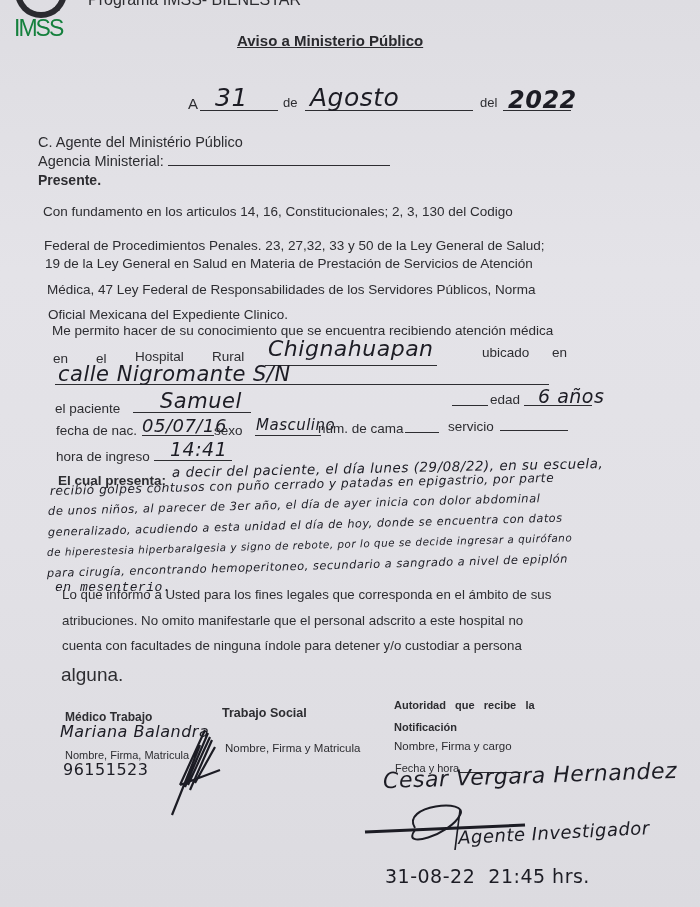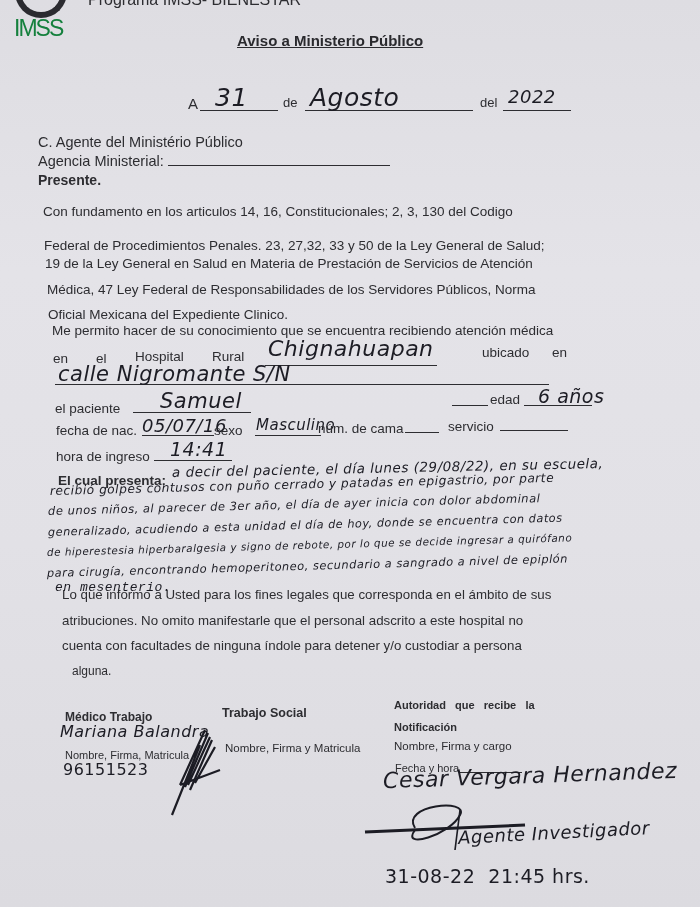--- a/index.html
+++ b/index.html
@@ -31,21 +31,21 @@
 
 <div>
   <span class="abs print" style="left:188px;top:95px;font-size:15px;">A</span>
   <div class="line" style="left:200px;top:110px;width:78px;"></div>
   <span class="abs hand" style="left:215px;top:83px;font-size:25px;">31</span>
   <span class="abs print" style="left:283px;top:95px;font-size:13px;">de</span>
   <div class="line" style="left:305px;top:110px;width:168px;"></div>
   <span class="abs hand" style="left:310px;top:83px;font-size:25px;">Agosto</span>
   <span class="abs print" style="left:480px;top:95px;font-size:13px;">del</span>
   <div class="line" style="left:503px;top:110px;width:68px;"></div>
-  <span class="abs hand" style="left:508px;top:86px;font-size:18px;font-weight:normal;text-align:right;">2022</span>
+  <span class="abs hand" style="left:508px;top:86px;font-size:24px;font-weight:bold;text-align:right;">2022</span>
 </div>
 
 <div>
   <div class="abs print" style="left:38px;top:134px;font-size:14.5px;">C. Agente del Ministério Público</div>
   <div class="abs print" style="left:38px;top:153px;font-size:14.5px;">Agencia Ministerial:</div>
   <div class="line" style="left:168px;top:165px;width:222px;"></div>
   <div class="abs print bold" style="left:38px;top:172px;font-size:14px;">Presente.</div>
 </div>
 
 <div>
@@ -103,21 +103,21 @@
   <span class="abs hand" style="left:48px;top:526px;font-size:11.3px;transform:rotate(-1.6deg);transform-origin:left;">generalizado, acudiendo a esta unidad el día de hoy, donde se encuentra con datos</span>
   <span class="abs hand" style="left:47px;top:546px;font-size:10.4px;transform:rotate(-1.6deg);transform-origin:left;">de hiperestesia hiperbaralgesia y signo de rebote, por lo que se decide ingresar a quirófano</span>
   <span class="abs hand" style="left:47px;top:566px;font-size:11.4px;transform:rotate(-1.6deg);transform-origin:left;">para cirugía, encontrando hemoperitoneo, secundario a sangrado a nivel de epiplón</span>
   <span class="abs hand" style="left:55px;top:580px;font-size:13px;font-family:Liberation Mono, monospace;">en mesenterio.</span>
 </div>
 
 <div>
   <div class="abs print" style="left:62px;top:587px;font-size:13.3px;">Lo que informo a Usted para los fines legales que corresponda en el ámbito de sus</div>
   <div class="abs print" style="left:62px;top:613px;font-size:13.3px;">atribuciones. No omito manifestarle que el personal adscrito a este hospital no</div>
   <div class="abs print" style="left:62px;top:638px;font-size:13.3px;">cuenta con facultades de ninguna índole para detener y/o custodiar a persona</div>
-  <div class="abs print" style="left:72px;top:664px;font-size:12px;">alguna.</div>
+  <div class="abs print" style="left:61px;top:664px;font-size:19px;">alguna.</div>
 </div>
 
 <div>
 
   <div>
     <span class="abs print bold" style="left:65px;top:710px;font-size:12px;">Médico Trabajo</span>
     <span class="abs hand" style="left:60px;top:722px;font-size:16px;">Mariana Balandra</span>
     <span class="abs print" style="left:65px;top:749px;font-size:11px;">Nombre, Firma, Matricula</span>
     <span class="abs hand" style="left:63px;top:760px;font-size:16px;font-style:normal;">96151523</span>
     <svg class="scribble" style="left:160px;top:725px;" width="70" height="95">

